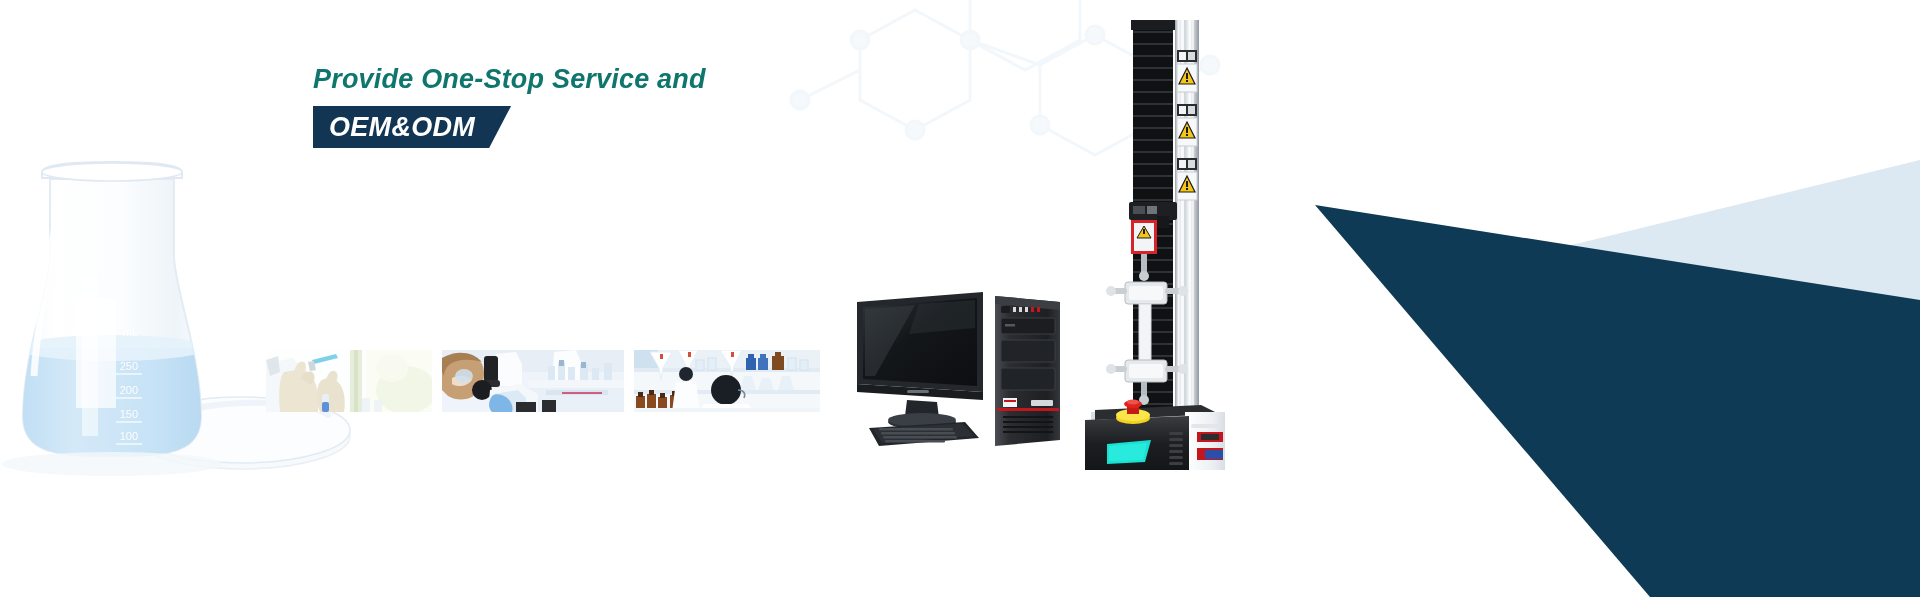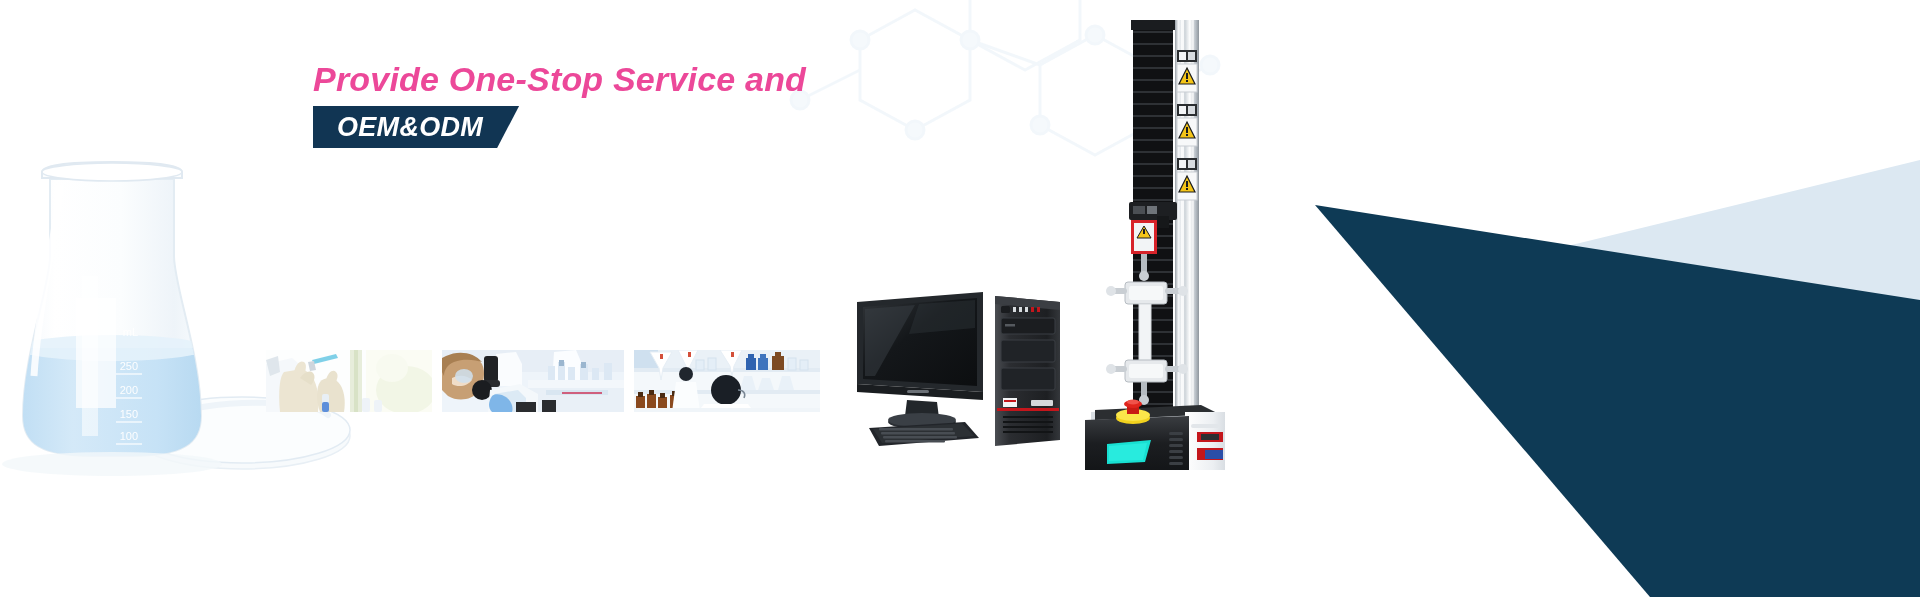--- a/index.html
+++ b/index.html
@@ -25,33 +25,33 @@
     opacity:.55;
     pointer-events:none;
   }
 
   
   .tri-layer { position:absolute; right:0; top:0; width:740px; height:597px; }
 
   
   .headline { position:absolute; left:313px; top:56px; width:620px; }
   .hl-1 {
-    font-size:34px; font-weight:bold; font-style:italic;
-    color:#ec4899; letter-spacing:.2px; line-height:46px;
+    font-size:27px; font-weight:bold; font-style:italic;
+    color:#0f766e; letter-spacing:.2px; line-height:46px;
     white-space:nowrap;
   }
   .hl-2 {
     font-size:24px; font-weight:bold; font-style:italic;
     color:#8e9fb4; letter-spacing:.2px; line-height:46px;
     white-space:nowrap;
   }
   .badge-row { margin-top:4px; height:44px; position:relative; }
   .badge {
     position:relative; display:inline-block;
-    height:42px; padding:0 36px 0 24px;
+    height:42px; padding:0 36px 0 16px;
     background:#113553;
     -webkit-clip-path: polygon(0 0, 100% 0, calc(100% - 22px) 100%, 0 100%);
     clip-path: polygon(0 0, 100% 0, calc(100% - 22px) 100%, 0 100%);
   }
   .badge-label {
     display:block;
     font-size:27px; font-weight:bold; font-style:italic;
     color:#ffffff; line-height:42px; letter-spacing:.3px;
     white-space:nowrap;
   }

